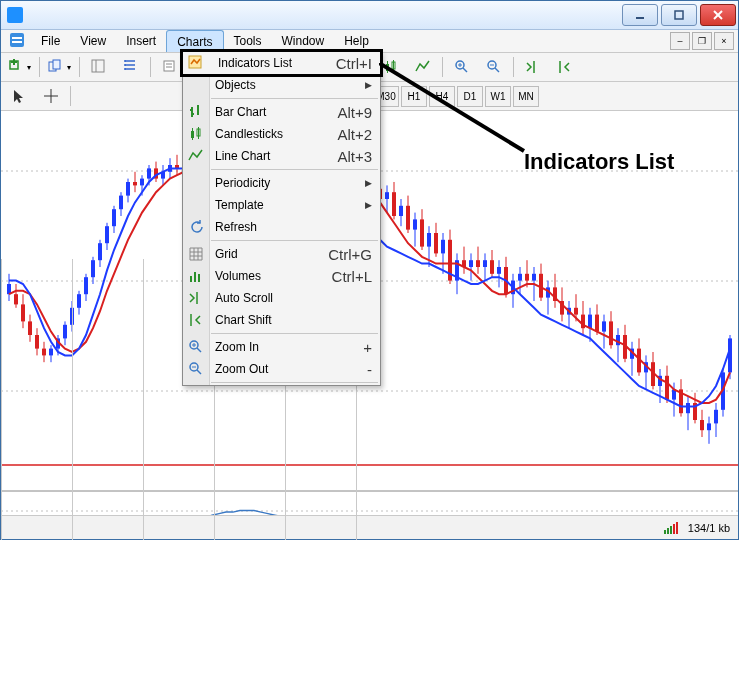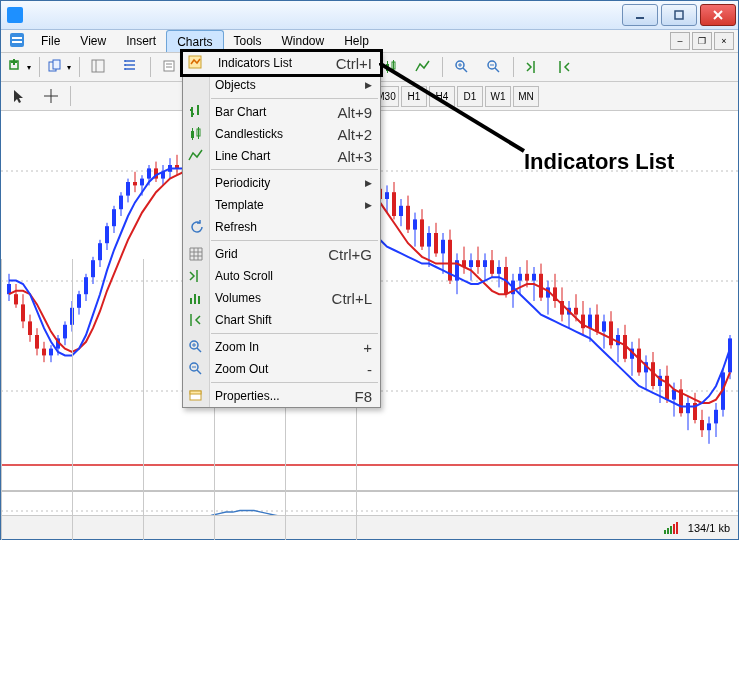--- a/index.html
+++ b/index.html
@@ -560,36 +560,36 @@
           <svg class="svg16">
             <path d="M2 2 h12 v12 h-12 z M2 6 h12 M2 10 h12 M6 2 v12 M10 2 v12" fill="none" stroke="#888"></path>
           </svg>
         </span>
       <span>Grid</span>
       <span class="shortcut">Ctrl+G</span>
     </div>
     <div class="dd-item">
       <span class="dd-icon">
           <svg class="svg16">
-            <polyline points="2,4 6,8 2,12" fill="none" stroke="#2a8f2a" stroke-width="1.5"></polyline>
-            <line x1="9" y1="2" x2="9" y2="14" stroke="#2a8f2a" stroke-width="1.5"></line>
-          </svg>
-        </span>
-      <span>Auto Scroll</span>
-    </div>
-    <div class="dd-item">
-      <span class="dd-icon">
-          <svg class="svg16">
             <rect x="2" y="8" width="2" height="6" fill="#2a8f2a"></rect>
             <rect x="6" y="4" width="2" height="10" fill="#2a8f2a"></rect>
             <rect x="10" y="6" width="2" height="8" fill="#2a8f2a"></rect>
           </svg>
         </span>
       <span>Volumes</span>
       <span class="shortcut">Ctrl+L</span>
+    </div>
+    <div class="dd-item">
+      <span class="dd-icon">
+          <svg class="svg16">
+            <polyline points="2,4 6,8 2,12" fill="none" stroke="#2a8f2a" stroke-width="1.5"></polyline>
+            <line x1="9" y1="2" x2="9" y2="14" stroke="#2a8f2a" stroke-width="1.5"></line>
+          </svg>
+        </span>
+      <span>Auto Scroll</span>
     </div>
     <div class="dd-item">
       <span class="dd-icon">
           <svg class="svg16">
             <line x1="3" y1="2" x2="3" y2="14" stroke="#2a8f2a" stroke-width="1.5"></line>
             <polyline points="12,4 8,8 12,12" fill="none" stroke="#2a8f2a" stroke-width="1.5"></polyline>
           </svg>
         </span>
       <span>Chart Shift</span>
     </div>
@@ -611,30 +611,20 @@
           <svg class="svg16">
             <circle cx="6" cy="6" r="4" fill="none" stroke="#3a78c4" stroke-width="1.5"></circle>
             <line x1="9" y1="9" x2="13" y2="13" stroke="#3a78c4" stroke-width="1.5"></line>
             <line x1="4" y1="6" x2="8" y2="6" stroke="#3a78c4"></line>
           </svg>
         </span>
       <span>Zoom Out</span>
       <span class="shortcut">-</span>
     </div>
     <div class="dd-sep"></div>
-    <div class="dd-item">
-      <span class="dd-icon">
-          <svg class="svg16">
-            <rect x="2" y="3" width="11" height="9" fill="#fff" stroke="#caa030"></rect>
-            <rect x="2" y="3" width="11" height="3" fill="#ffe9a8" stroke="#caa030"></rect>
-          </svg>
-        </span>
-      <span>Properties...</span>
-      <span class="shortcut">F8</span>
-    </div>
   </div>
 
   <svg class="callout-line" style="left:378px;top:62px;" width="170" height="100">
     <line x1="0" y1="0" x2="145" y2="88" stroke="#000" stroke-width="4"></line>
   </svg>
   <div class="callout-text" style="left:523px;top:148px;">Indicators List</div>
 
 </div>
 
 </body></html>

